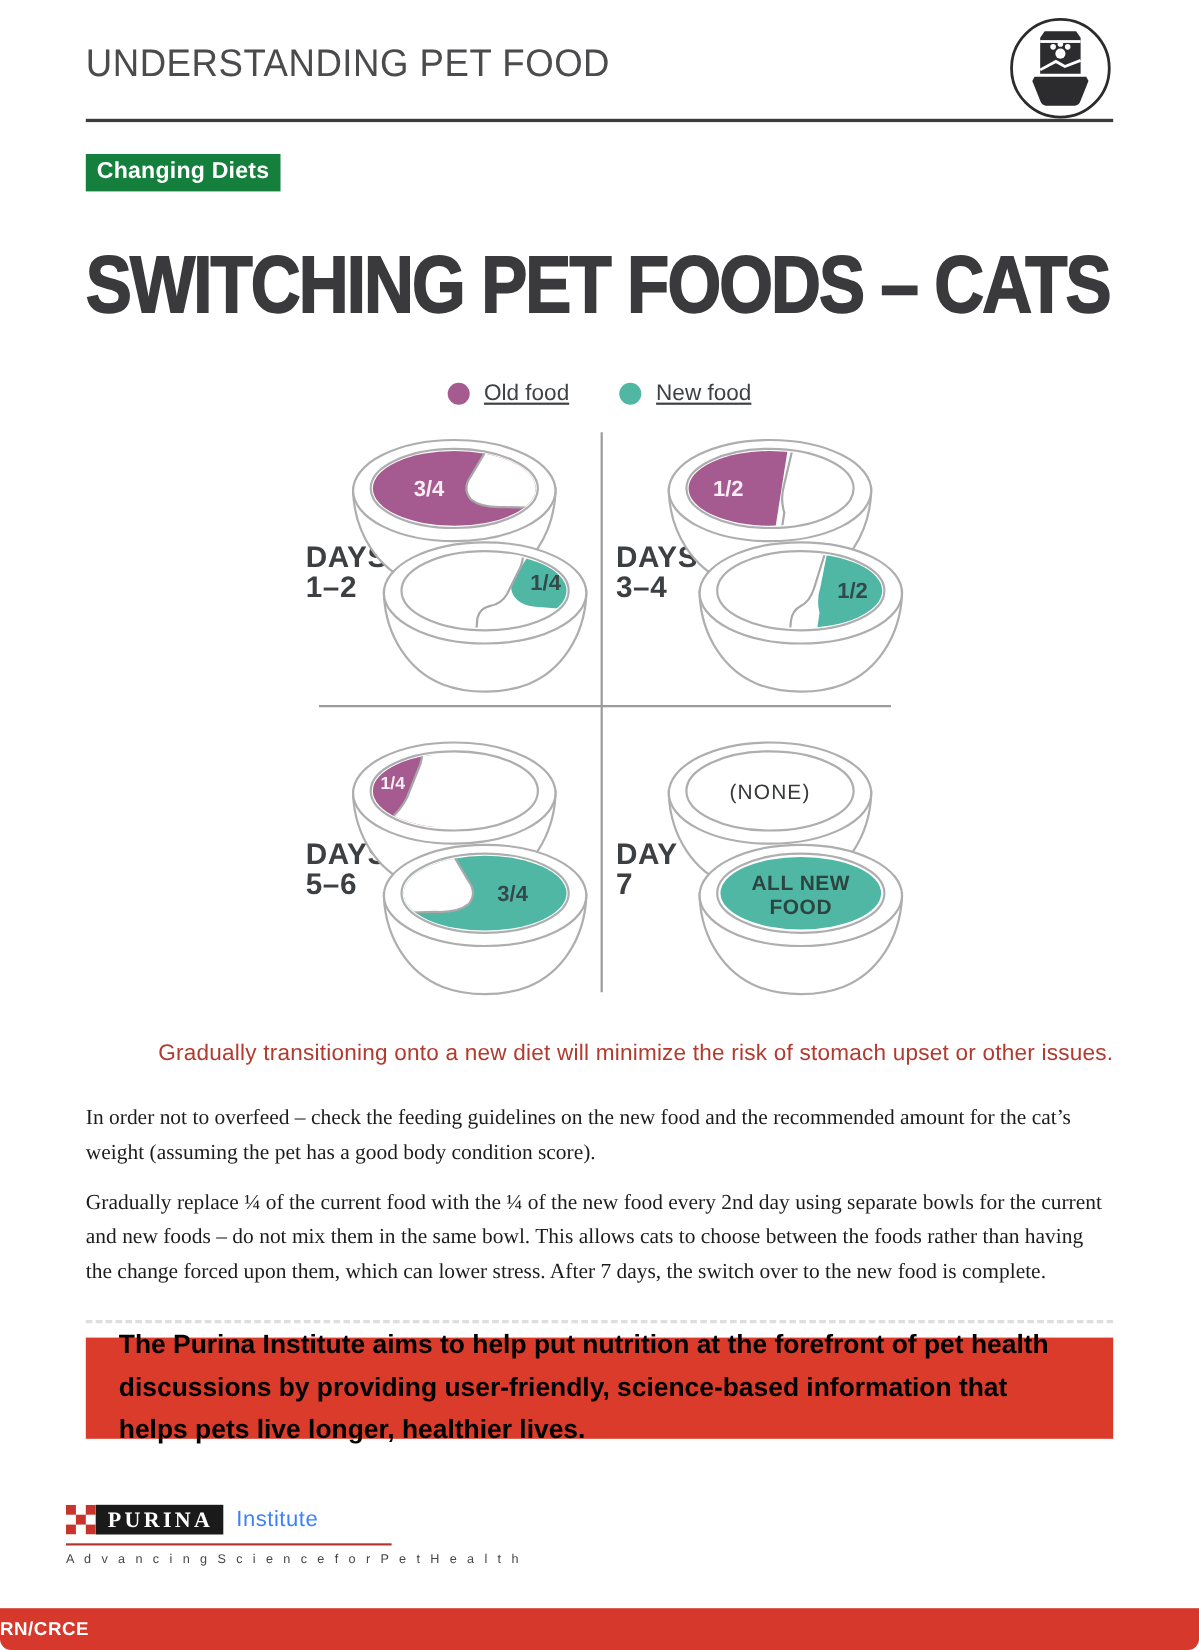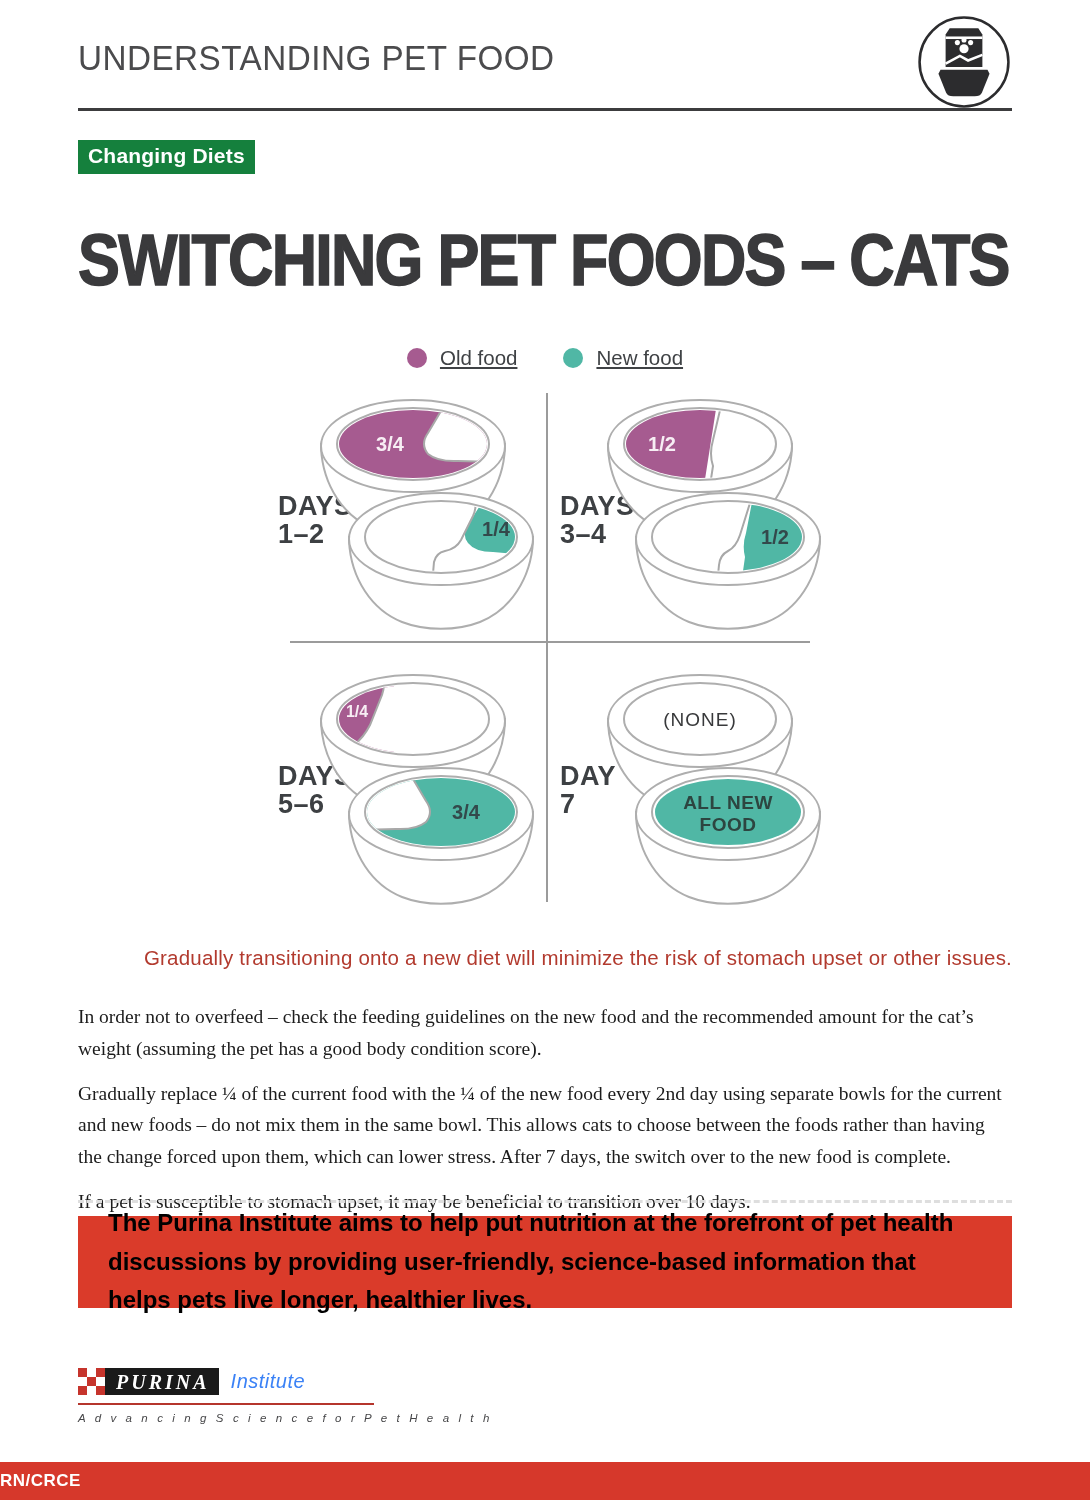--- a/index.html
+++ b/index.html
@@ -1,18 +1,18 @@
 <!DOCTYPE html>
 <html><head>
 <meta charset="utf-8">
 <style>
   html,body{margin:0;padding:0;background:#ffffff;}
   .page{
     position:relative;width:1090px;height:1500px;background:#ffffff;
-    font-family:"Liberation Sans",sans-serif;overflow:hidden;
+    font-family:"Liberation Sans",sans-serif;overflow:hidden;border-radius:10px;
   }
   
   .header-title{
     position:absolute;left:78px;top:38px;font-size:35px;color:#4b4b4d;
     letter-spacing:.5px;transform:scaleX(.95);transform-origin:0 50%;white-space:nowrap;
   }
   .header-rule{position:absolute;left:78px;top:108px;width:934px;height:3px;background:#3c3c3e;}
   .header-icon{position:absolute;left:916px;top:14px;width:96px;height:96px;}
   
   .badge{
@@ -53,21 +53,21 @@
     font-family:"Liberation Serif",serif;font-size:19.5px;color:#1c1c1c;line-height:1.63;
   }
   .bodytext p{margin:0 0 13px 0;}
   .dashed-rule{position:absolute;left:78px;right:78px;top:1200px;border-top:3px dashed #dedede;}
   .banner{
     position:absolute;left:78px;right:78px;top:1216px;height:92px;background:#da3b2a;
     color:#000000;font-size:24px;font-weight:bold;line-height:1.6;
     padding:23px 30px;box-sizing:border-box;display:flex;align-items:center;
   }
   
-  .footer-logo{position:absolute;left:78px;top:1368px;font-style:italic;}
+  .footer-logo{position:absolute;left:60px;top:1368px;}
   .brand-row{display:flex;align-items:center;}
   .purina-box{
     background:#1a1a1a;color:#ffffff;font-family:"Liberation Serif",serif;font-weight:bold;
     font-size:20px;letter-spacing:3px;height:27px;line-height:28px;padding:0 9px 0 11px;
   }
   .institute{font-size:20px;color:#3b82f6;margin-left:12px;letter-spacing:.5px;}
   .brand-rule{width:296px;height:2px;background:#b5352c;margin-top:8px;}
   .tagline{margin-top:7px;font-size:11.5px;letter-spacing:3.1px;color:#464648;white-space:nowrap;}
   .bottom-bar{
     position:absolute;left:0;right:0;bottom:0;height:38px;background:#d6382b;
@@ -212,21 +212,20 @@
       <ellipse class="fill-new" cx="95" cy="46" rx="73" ry="33"></ellipse>
       <text class="allnew" x="95" y="43">ALL NEW</text>
       <text class="allnew" x="95" y="65">FOOD</text>
     </g>
   </svg>
 
   <div class="statement">Gradually transitioning onto a new diet will minimize the risk of stomach upset or other issues.</div>
   <div class="bodytext">
     <p>In order not to overfeed – check the feeding guidelines on the new food and the recommended amount for the cat’s weight (assuming the pet has a good body condition score).</p>
     <p>Gradually replace ¼ of the current food with the ¼ of the new food every 2nd day using separate bowls for the current and new foods – do not mix them in the same bowl. This allows cats to choose between the foods rather than having the change forced upon them, which can lower stress. After 7 days, the switch over to the new food is complete.</p>
-    <p>If a pet is susceptible to stomach upset, it may be beneficial to transition over 10 days.</p>
   </div>
 
   <div class="dashed-rule"></div>
 
   <div class="banner">
     <span>The Purina Institute aims to help put nutrition at the forefront of pet health discussions by providing user-friendly, science-based information that helps pets live longer, healthier lives.</span>
   </div>
 
   <div class="footer-logo">
     <div class="brand-row">

